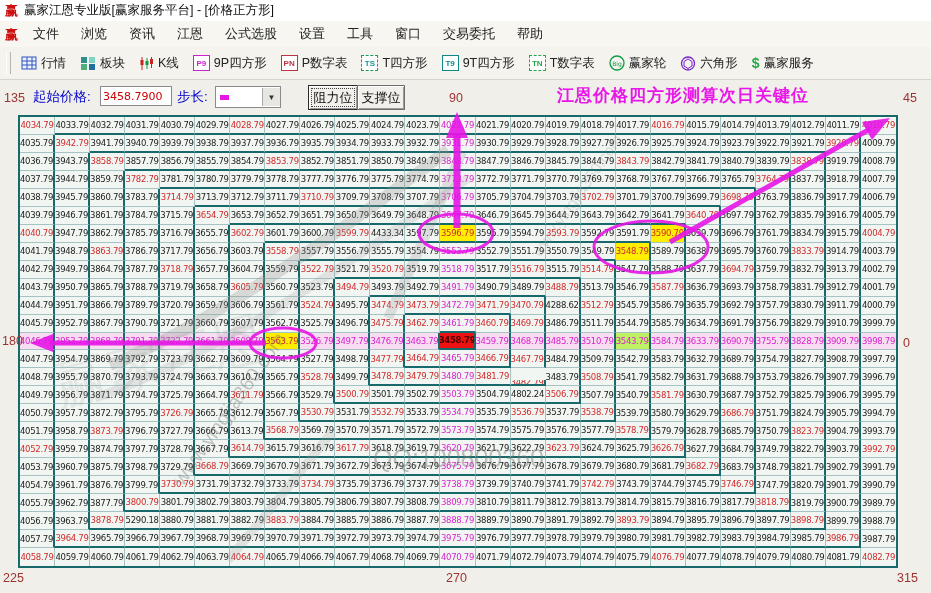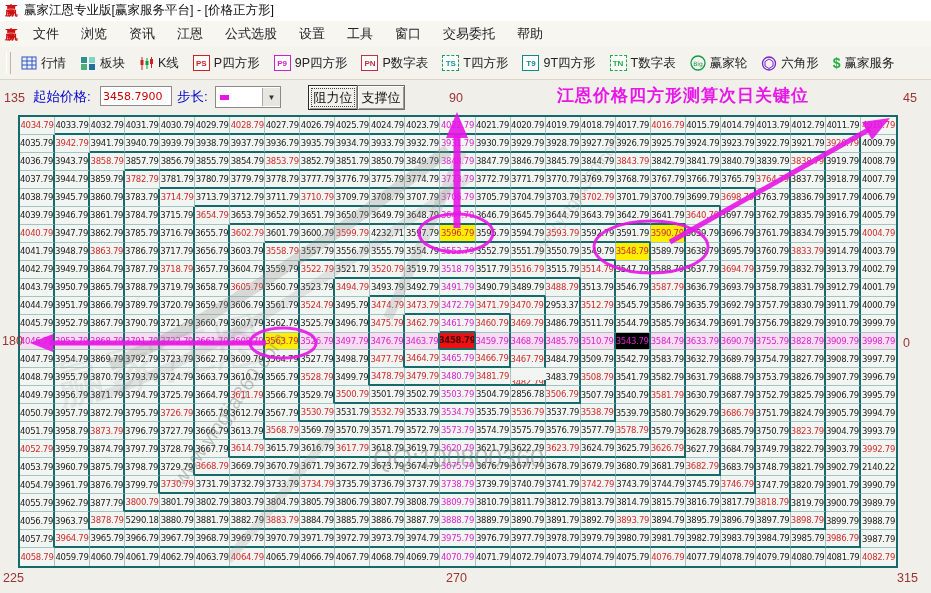--- a/index.html
+++ b/index.html
@@ -102,24 +102,20 @@
           <line x1="3" y1="1" x2="3" y2="14" stroke="#cc2222"></line>
           <rect x="1.5" y="4" width="3" height="5" fill="#cc2222"></rect>
           <line x1="8" y1="2" x2="8" y2="13" stroke="#119944"></line>
           <rect x="6.5" y="5" width="3" height="4" fill="#119944"></rect>
           <line x1="12.5" y1="1" x2="12.5" y2="12" stroke="#cc2222"></line>
           <rect x="11" y="3" width="3" height="5" fill="#cc2222"></rect>
         </svg>
       <span>K线</span>
     </span>
 
-    <span class="tb-item">
-      <span class="badge" style="border:1px solid #cc2222;color:#cc2222">PS</span>
-      <span>P四方形</span>
-    </span>
 
     <span class="tb-item">
       <span class="badge" style="border:1px solid #cc22cc;color:#cc22cc">P9</span>
       <span>9P四方形</span>
     </span>
 
     <span class="tb-item">
       <span class="badge" style="border:1px solid #bb3344;color:#bb3344">PN</span>
       <span>P数字表</span>
     </span>
@@ -332,21 +328,21 @@
       <div class="cell" style="color: rgb(207, 43, 43); border-right: 2px solid rgb(23, 105, 107); border-bottom: 1px solid rgb(166, 195, 195);">4040.79</div>
       <div class="cell" style="border-right: 2px solid rgb(23, 105, 107); border-bottom: 1px solid rgb(166, 195, 195);">3947.79</div>
       <div class="cell" style="border-right: 2px solid rgb(23, 105, 107); border-bottom: 1px solid rgb(166, 195, 195);">3862.79</div>
       <div class="cell" style="border-right: 2px solid rgb(23, 105, 107); border-bottom: 1px solid rgb(166, 195, 195);">3785.79</div>
       <div class="cell" style="border-right: 2px solid rgb(23, 105, 107); border-bottom: 1px solid rgb(166, 195, 195);">3716.79</div>
       <div class="cell" style="border-right: 2px solid rgb(23, 105, 107); border-bottom: 1px solid rgb(166, 195, 195);">3655.79</div>
       <div class="cell" style="color: rgb(207, 43, 43); border-right: 1px solid rgb(166, 195, 195); border-bottom: 1px solid rgb(166, 195, 195);">3602.79</div>
       <div class="cell" style="border-right: 1px solid rgb(166, 195, 195); border-bottom: 2px solid rgb(23, 105, 107);">3601.79</div>
       <div class="cell" style="border-right: 1px solid rgb(166, 195, 195); border-bottom: 2px solid rgb(23, 105, 107);">3600.79</div>
       <div class="cell" style="color: rgb(207, 43, 43); border-right: 1px solid rgb(166, 195, 195); border-bottom: 2px solid rgb(23, 105, 107);">3599.79</div>
-      <div class="cell" style="border-right: 1px solid rgb(166, 195, 195); border-bottom: 2px solid rgb(23, 105, 107);">4232.71</div>
+      <div class="cell" style="border-right: 1px solid rgb(166, 195, 195); border-bottom: 2px solid rgb(23, 105, 107);">4433.34</div>
       <div class="cell" style="border-right: 1px solid rgb(166, 195, 195); border-bottom: 2px solid rgb(23, 105, 107);">3597.79</div>
       <div class="cell" style="background: rgb(255, 238, 0); color: rgb(207, 43, 43); border-right: 1px solid rgb(166, 195, 195); border-bottom: 2px solid rgb(23, 105, 107);">3596.79</div>
       <div class="cell" style="border-right: 1px solid rgb(166, 195, 195); border-bottom: 2px solid rgb(23, 105, 107);">3595.79</div>
       <div class="cell" style="border-right: 1px solid rgb(166, 195, 195); border-bottom: 2px solid rgb(23, 105, 107);">3594.79</div>
       <div class="cell" style="color: rgb(207, 43, 43); border-right: 1px solid rgb(166, 195, 195); border-bottom: 2px solid rgb(23, 105, 107);">3593.79</div>
       <div class="cell" style="border-right: 1px solid rgb(166, 195, 195); border-bottom: 2px solid rgb(23, 105, 107);">3592.79</div>
       <div class="cell" style="border-right: 1px solid rgb(166, 195, 195); border-bottom: 2px solid rgb(23, 105, 107);">3591.79</div>
       <div class="cell" style="background: rgb(255, 238, 0); color: rgb(207, 43, 43); border-right: 2px solid rgb(23, 105, 107); border-bottom: 1px solid rgb(166, 195, 195);">3590.79</div>
       <div class="cell" style="border-right: 2px solid rgb(23, 105, 107); border-bottom: 1px solid rgb(166, 195, 195);">3639.79</div>
       <div class="cell" style="border-right: 2px solid rgb(23, 105, 107); border-bottom: 1px solid rgb(166, 195, 195);">3696.79</div>
@@ -437,21 +433,21 @@
       <div class="cell" style="border-right: 2px solid rgb(23, 105, 107); border-bottom: 1px solid rgb(166, 195, 195);">3659.79</div>
       <div class="cell" style="border-right: 2px solid rgb(23, 105, 107); border-bottom: 1px solid rgb(166, 195, 195);">3606.79</div>
       <div class="cell" style="border-right: 2px solid rgb(23, 105, 107); border-bottom: 1px solid rgb(166, 195, 195);">3561.79</div>
       <div class="cell" style="color: rgb(207, 43, 43); border-right: 2px solid rgb(23, 105, 107); border-bottom: 1px solid rgb(166, 195, 195);">3524.79</div>
       <div class="cell" style="border-right: 2px solid rgb(23, 105, 107); border-bottom: 1px solid rgb(166, 195, 195);">3495.79</div>
       <div class="cell" style="color: rgb(207, 43, 43); border-right: 1px solid rgb(166, 195, 195); border-bottom: 1px solid rgb(166, 195, 195);">3474.79</div>
       <div class="cell" style="color: rgb(207, 43, 43); border-right: 1px solid rgb(166, 195, 195); border-bottom: 2px solid rgb(23, 105, 107);">3473.79</div>
       <div class="cell" style="color: rgb(216, 36, 204); border-right: 1px solid rgb(166, 195, 195); border-bottom: 2px solid rgb(23, 105, 107);">3472.79</div>
       <div class="cell" style="color: rgb(207, 43, 43); border-right: 1px solid rgb(166, 195, 195); border-bottom: 2px solid rgb(23, 105, 107);">3471.79</div>
       <div class="cell" style="color: rgb(207, 43, 43); border-right: 2px solid rgb(23, 105, 107); border-bottom: 1px solid rgb(166, 195, 195);">3470.79</div>
-      <div class="cell" style="border-right: 2px solid rgb(23, 105, 107); border-bottom: 1px solid rgb(166, 195, 195);">2953.37</div>
+      <div class="cell" style="border-right: 2px solid rgb(23, 105, 107); border-bottom: 1px solid rgb(166, 195, 195);">4288.62</div>
       <div class="cell" style="color: rgb(207, 43, 43); border-right: 2px solid rgb(23, 105, 107); border-bottom: 1px solid rgb(166, 195, 195);">3512.79</div>
       <div class="cell" style="border-right: 2px solid rgb(23, 105, 107); border-bottom: 1px solid rgb(166, 195, 195);">3545.79</div>
       <div class="cell" style="border-right: 2px solid rgb(23, 105, 107); border-bottom: 1px solid rgb(166, 195, 195);">3586.79</div>
       <div class="cell" style="border-right: 2px solid rgb(23, 105, 107); border-bottom: 1px solid rgb(166, 195, 195);">3635.79</div>
       <div class="cell" style="border-right: 2px solid rgb(23, 105, 107); border-bottom: 1px solid rgb(166, 195, 195);">3692.79</div>
       <div class="cell" style="border-right: 2px solid rgb(23, 105, 107); border-bottom: 1px solid rgb(166, 195, 195);">3757.79</div>
       <div class="cell" style="border-right: 2px solid rgb(23, 105, 107); border-bottom: 1px solid rgb(166, 195, 195);">3830.79</div>
       <div class="cell" style="border-right: 2px solid rgb(23, 105, 107); border-bottom: 1px solid rgb(166, 195, 195);">3911.79</div>
       <div class="cell" style="border-bottom: 1px solid rgb(166, 195, 195);">4000.79</div>
       <div class="cell" style="border-right: 2px solid rgb(23, 105, 107); border-bottom: 1px solid rgb(166, 195, 195);">4045.79</div>
@@ -489,21 +485,21 @@
       <div class="cell" style="background: rgb(255, 238, 0); color: rgb(207, 43, 43); border-right: 2px solid rgb(23, 105, 107); border-bottom: 1px solid rgb(166, 195, 195);">3563.79</div>
       <div class="cell" style="color: rgb(216, 36, 204); background: rgb(248, 220, 242); border-right: 2px solid rgb(23, 105, 107); border-bottom: 1px solid rgb(166, 195, 195);">3526.79</div>
       <div class="cell" style="color: rgb(216, 36, 204); background: rgb(248, 220, 242); border-right: 2px solid rgb(23, 105, 107); border-bottom: 1px solid rgb(166, 195, 195);">3497.79</div>
       <div class="cell" style="color: rgb(216, 36, 204); background: rgb(248, 220, 242); border-right: 2px solid rgb(23, 105, 107); border-bottom: 1px solid rgb(166, 195, 195);">3476.79</div>
       <div class="cell" style="color: rgb(216, 36, 204); background: rgb(248, 220, 242); border-right: 2px solid rgb(23, 105, 107); border-bottom: 1px solid rgb(166, 195, 195);">3463.79</div>
       <div class="cell" style="background: rgb(238, 17, 17); color: rgb(74, 0, 0); font-weight: bold; border-right: 2px solid rgb(23, 105, 107); border-bottom: 2px solid rgb(23, 105, 107);">3458.79</div>
       <div class="cell" style="color: rgb(216, 36, 204); background: rgb(248, 220, 242); border-right: 2px solid rgb(23, 105, 107); border-bottom: 1px solid rgb(166, 195, 195);">3459.79</div>
       <div class="cell" style="color: rgb(216, 36, 204); background: rgb(248, 220, 242); border-right: 2px solid rgb(23, 105, 107); border-bottom: 1px solid rgb(166, 195, 195);">3468.79</div>
       <div class="cell" style="color: rgb(216, 36, 204); background: rgb(248, 220, 242); border-right: 2px solid rgb(23, 105, 107); border-bottom: 1px solid rgb(166, 195, 195);">3485.79</div>
       <div class="cell" style="color: rgb(216, 36, 204); background: rgb(248, 220, 242); border-right: 2px solid rgb(23, 105, 107); border-bottom: 1px solid rgb(166, 195, 195);">3510.79</div>
-      <div class="cell" style="color: rgb(216, 36, 204); background: #000000; border-right: 2px solid rgb(23, 105, 107); border-bottom: 1px solid rgb(166, 195, 195);">3543.79</div>
+      <div class="cell" style="color: rgb(216, 36, 204); background: #bef264; border-right: 2px solid rgb(23, 105, 107); border-bottom: 1px solid rgb(166, 195, 195);">3543.79</div>
       <div class="cell" style="color: rgb(216, 36, 204); background: rgb(248, 220, 242); border-right: 2px solid rgb(23, 105, 107); border-bottom: 1px solid rgb(166, 195, 195);">3584.79</div>
       <div class="cell" style="color: rgb(216, 36, 204); background: rgb(248, 220, 242); border-right: 2px solid rgb(23, 105, 107); border-bottom: 1px solid rgb(166, 195, 195);">3633.79</div>
       <div class="cell" style="color: rgb(216, 36, 204); background: rgb(248, 220, 242); border-right: 2px solid rgb(23, 105, 107); border-bottom: 1px solid rgb(166, 195, 195);">3690.79</div>
       <div class="cell" style="color: rgb(216, 36, 204); background: rgb(248, 220, 242); border-right: 2px solid rgb(23, 105, 107); border-bottom: 1px solid rgb(166, 195, 195);">3755.79</div>
       <div class="cell" style="color: rgb(216, 36, 204); background: rgb(248, 220, 242); border-right: 2px solid rgb(23, 105, 107); border-bottom: 1px solid rgb(166, 195, 195);">3828.79</div>
       <div class="cell" style="color: rgb(216, 36, 204); background: rgb(248, 220, 242); border-right: 2px solid rgb(23, 105, 107); border-bottom: 1px solid rgb(166, 195, 195);">3909.79</div>
       <div class="cell" style="color: rgb(216, 36, 204); background: rgb(248, 220, 242); border-bottom: 1px solid rgb(166, 195, 195);">3998.79</div>
       <div class="cell" style="border-right: 2px solid rgb(23, 105, 107); border-bottom: 1px solid rgb(166, 195, 195);">4047.79</div>
       <div class="cell" style="border-right: 2px solid rgb(23, 105, 107); border-bottom: 1px solid rgb(166, 195, 195);">3954.79</div>
       <div class="cell" style="border-right: 2px solid rgb(23, 105, 107); border-bottom: 1px solid rgb(166, 195, 195);">3869.79</div>
@@ -561,21 +557,21 @@
       <div class="cell" style="border-right: 2px solid rgb(23, 105, 107); border-bottom: 1px solid rgb(166, 195, 195);">3725.79</div>
       <div class="cell" style="border-right: 2px solid rgb(23, 105, 107); border-bottom: 1px solid rgb(166, 195, 195);">3664.79</div>
       <div class="cell" style="color: rgb(207, 43, 43); border-right: 2px solid rgb(23, 105, 107); border-bottom: 1px solid rgb(166, 195, 195);">3611.79</div>
       <div class="cell" style="border-right: 2px solid rgb(23, 105, 107); border-bottom: 1px solid rgb(166, 195, 195);">3566.79</div>
       <div class="cell" style="border-right: 2px solid rgb(23, 105, 107); border-bottom: 1px solid rgb(166, 195, 195);">3529.79</div>
       <div class="cell" style="color: rgb(207, 43, 43); border-right: 1px solid rgb(166, 195, 195); border-bottom: 2px solid rgb(23, 105, 107);">3500.79</div>
       <div class="cell" style="border-right: 1px solid rgb(166, 195, 195); border-bottom: 2px solid rgb(23, 105, 107);">3501.79</div>
       <div class="cell" style="border-right: 1px solid rgb(166, 195, 195); border-bottom: 2px solid rgb(23, 105, 107);">3502.79</div>
       <div class="cell" style="color: rgb(216, 36, 204); border-right: 1px solid rgb(166, 195, 195); border-bottom: 2px solid rgb(23, 105, 107);">3503.79</div>
       <div class="cell" style="border-right: 1px solid rgb(166, 195, 195); border-bottom: 2px solid rgb(23, 105, 107);">3504.79</div>
-      <div class="cell" style="border-right: 1px solid rgb(166, 195, 195); border-bottom: 2px solid rgb(23, 105, 107);">2856.78</div>
+      <div class="cell" style="border-right: 1px solid rgb(166, 195, 195); border-bottom: 2px solid rgb(23, 105, 107);">4802.24</div>
       <div class="cell" style="color: rgb(207, 43, 43); border-right: 2px solid rgb(23, 105, 107); border-bottom: 2px solid rgb(23, 105, 107);">3506.79</div>
       <div class="cell" style="border-right: 2px solid rgb(23, 105, 107); border-bottom: 1px solid rgb(166, 195, 195);">3507.79</div>
       <div class="cell" style="border-right: 2px solid rgb(23, 105, 107); border-bottom: 1px solid rgb(166, 195, 195);">3540.79</div>
       <div class="cell" style="color: rgb(207, 43, 43); border-right: 2px solid rgb(23, 105, 107); border-bottom: 1px solid rgb(166, 195, 195);">3581.79</div>
       <div class="cell" style="border-right: 2px solid rgb(23, 105, 107); border-bottom: 1px solid rgb(166, 195, 195);">3630.79</div>
       <div class="cell" style="border-right: 2px solid rgb(23, 105, 107); border-bottom: 1px solid rgb(166, 195, 195);">3687.79</div>
       <div class="cell" style="border-right: 2px solid rgb(23, 105, 107); border-bottom: 1px solid rgb(166, 195, 195);">3752.79</div>
       <div class="cell" style="border-right: 2px solid rgb(23, 105, 107); border-bottom: 1px solid rgb(166, 195, 195);">3825.79</div>
       <div class="cell" style="border-right: 2px solid rgb(23, 105, 107); border-bottom: 1px solid rgb(166, 195, 195);">3906.79</div>
       <div class="cell" style="border-bottom: 1px solid rgb(166, 195, 195);">3995.79</div>
@@ -671,21 +667,21 @@
       <div class="cell" style="border-right: 1px solid rgb(166, 195, 195); border-bottom: 2px solid rgb(23, 105, 107);">3677.79</div>
       <div class="cell" style="border-right: 1px solid rgb(166, 195, 195); border-bottom: 2px solid rgb(23, 105, 107);">3678.79</div>
       <div class="cell" style="border-right: 1px solid rgb(166, 195, 195); border-bottom: 2px solid rgb(23, 105, 107);">3679.79</div>
       <div class="cell" style="border-right: 1px solid rgb(166, 195, 195); border-bottom: 2px solid rgb(23, 105, 107);">3680.79</div>
       <div class="cell" style="border-right: 1px solid rgb(166, 195, 195); border-bottom: 2px solid rgb(23, 105, 107);">3681.79</div>
       <div class="cell" style="color: rgb(207, 43, 43); border-right: 2px solid rgb(23, 105, 107); border-bottom: 2px solid rgb(23, 105, 107);">3682.79</div>
       <div class="cell" style="border-right: 2px solid rgb(23, 105, 107); border-bottom: 1px solid rgb(166, 195, 195);">3683.79</div>
       <div class="cell" style="border-right: 2px solid rgb(23, 105, 107); border-bottom: 1px solid rgb(166, 195, 195);">3748.79</div>
       <div class="cell" style="border-right: 2px solid rgb(23, 105, 107); border-bottom: 1px solid rgb(166, 195, 195);">3821.79</div>
       <div class="cell" style="border-right: 2px solid rgb(23, 105, 107); border-bottom: 1px solid rgb(166, 195, 195);">3902.79</div>
-      <div class="cell" style="border-bottom: 1px solid rgb(166, 195, 195);">2140.22</div>
+      <div class="cell" style="border-bottom: 1px solid rgb(166, 195, 195);">3991.79</div>
       <div class="cell" style="border-right: 2px solid rgb(23, 105, 107); border-bottom: 1px solid rgb(166, 195, 195);">4054.79</div>
       <div class="cell" style="border-right: 2px solid rgb(23, 105, 107); border-bottom: 1px solid rgb(166, 195, 195);">3961.79</div>
       <div class="cell" style="border-right: 2px solid rgb(23, 105, 107); border-bottom: 1px solid rgb(166, 195, 195);">3876.79</div>
       <div class="cell" style="border-right: 2px solid rgb(23, 105, 107); border-bottom: 1px solid rgb(166, 195, 195);">3799.79</div>
       <div class="cell" style="color: rgb(207, 43, 43); border-right: 1px solid rgb(166, 195, 195); border-bottom: 2px solid rgb(23, 105, 107);">3730.79</div>
       <div class="cell" style="border-right: 1px solid rgb(166, 195, 195); border-bottom: 2px solid rgb(23, 105, 107);">3731.79</div>
       <div class="cell" style="border-right: 1px solid rgb(166, 195, 195); border-bottom: 2px solid rgb(23, 105, 107);">3732.79</div>
       <div class="cell" style="border-right: 1px solid rgb(166, 195, 195); border-bottom: 2px solid rgb(23, 105, 107);">3733.79</div>
       <div class="cell" style="color: rgb(207, 43, 43); border-right: 1px solid rgb(166, 195, 195); border-bottom: 2px solid rgb(23, 105, 107);">3734.79</div>
       <div class="cell" style="border-right: 1px solid rgb(166, 195, 195); border-bottom: 2px solid rgb(23, 105, 107);">3735.79</div>

